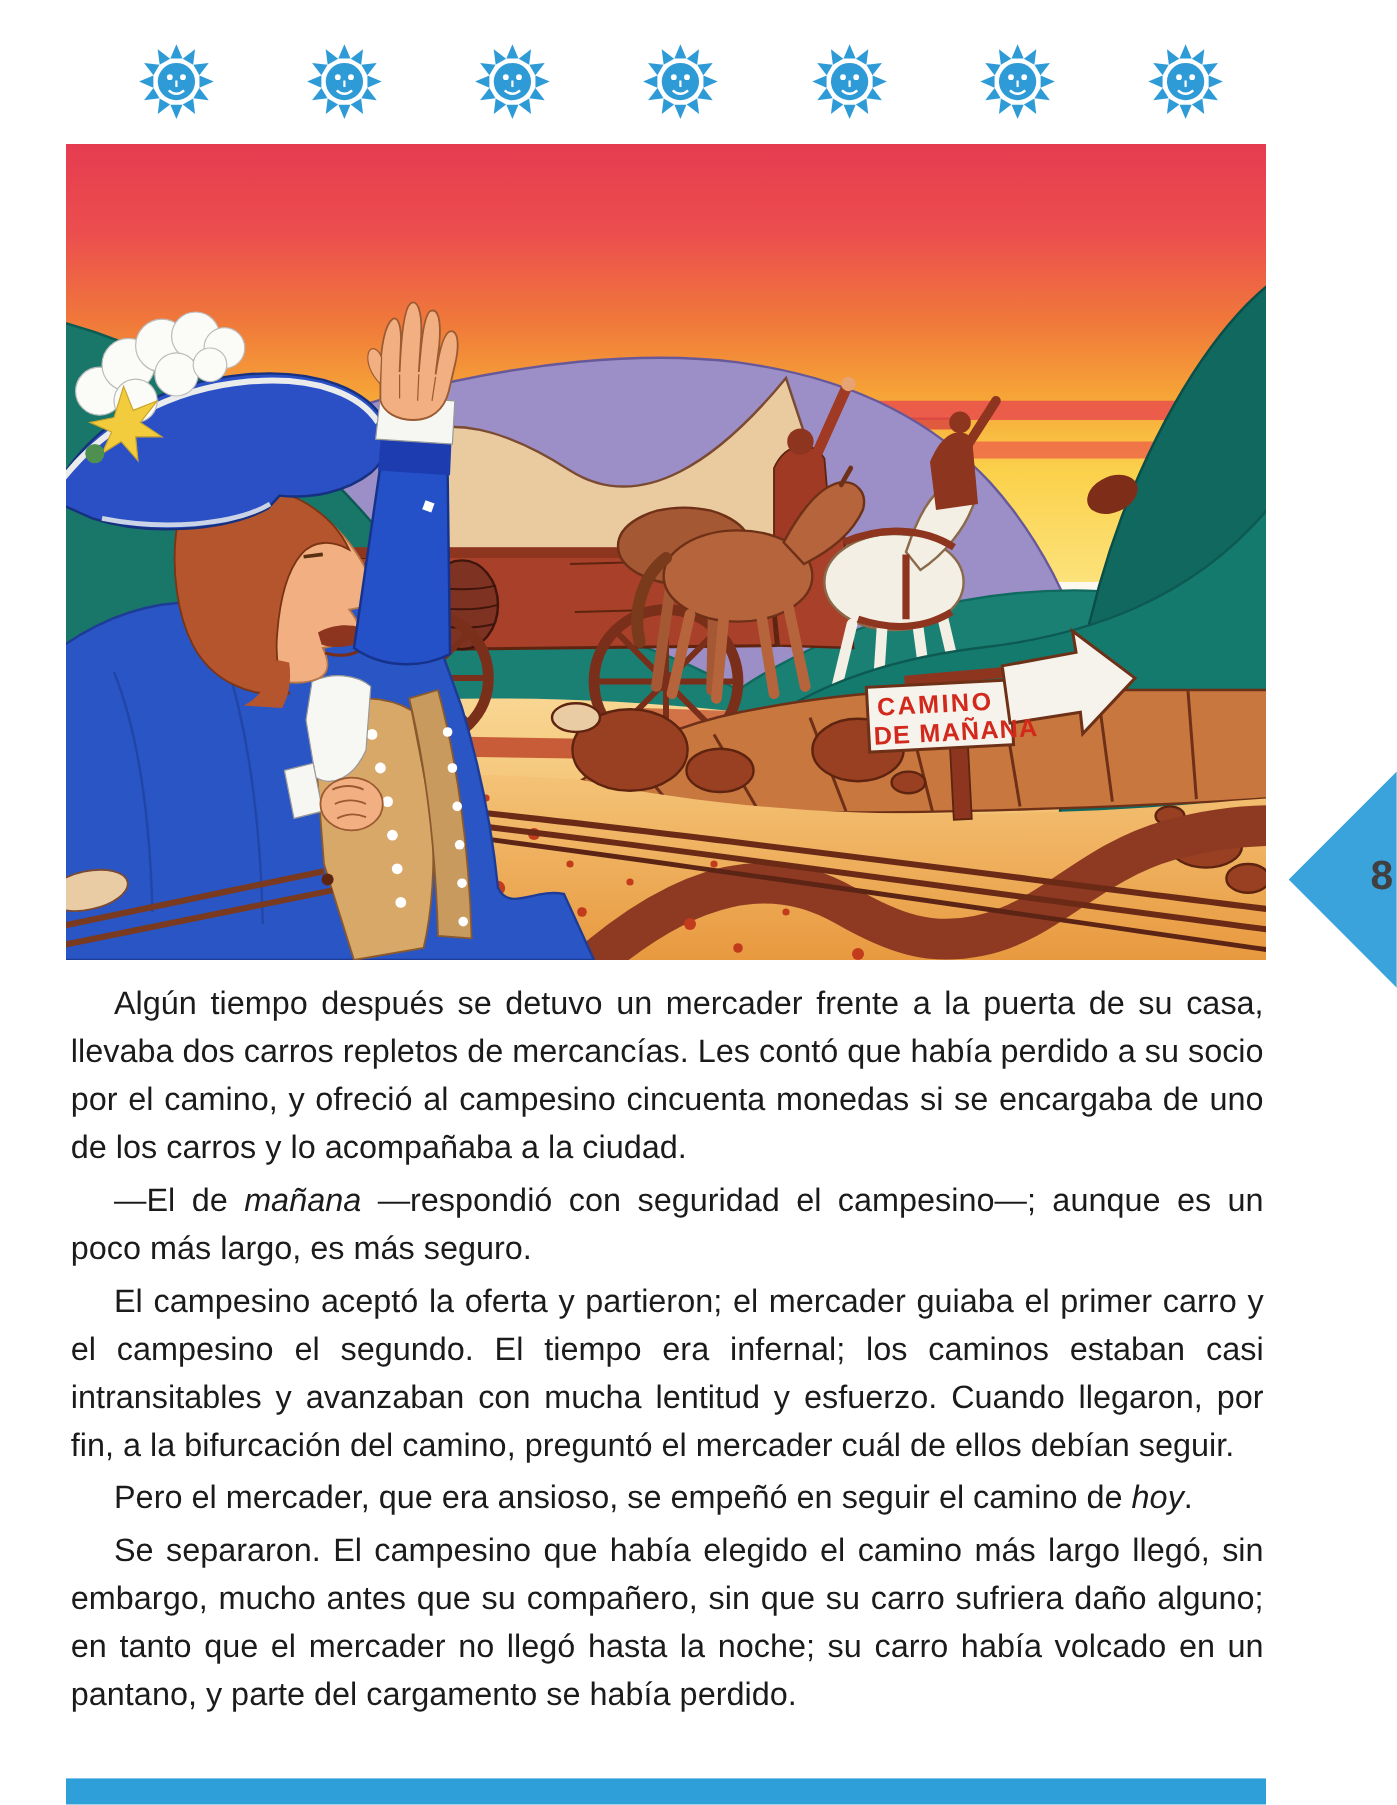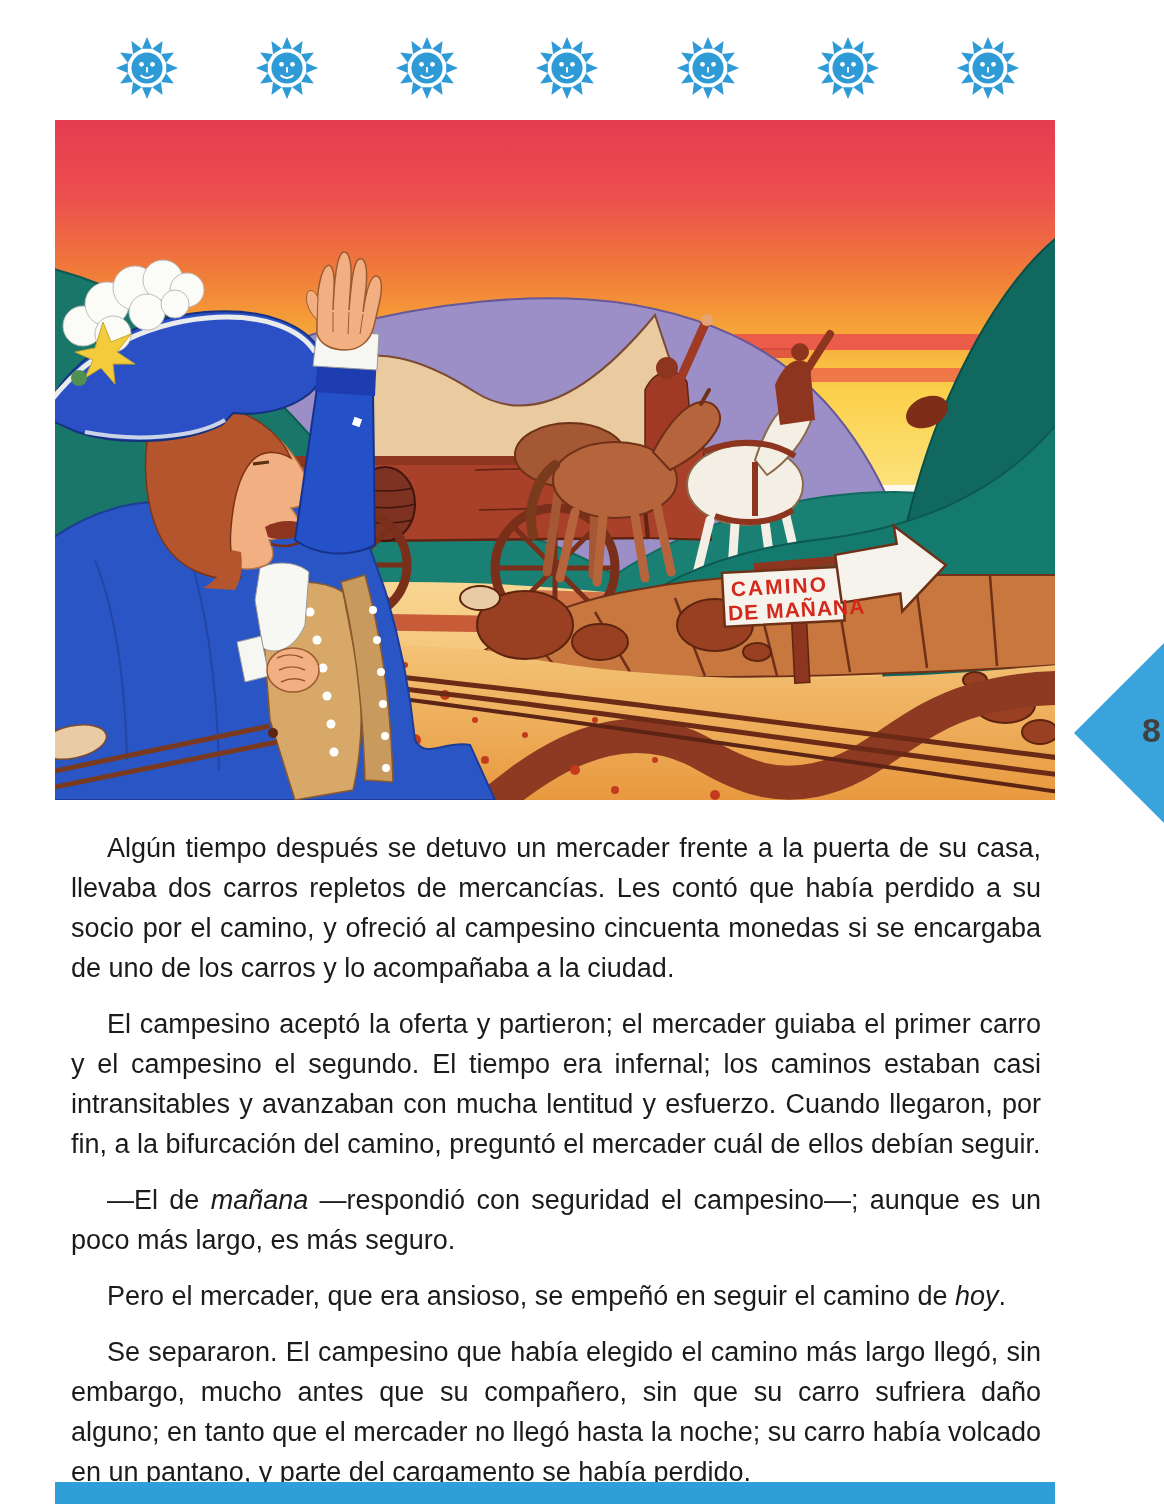--- a/index.html
+++ b/index.html
@@ -33,21 +33,21 @@
     position:absolute;left:1132px;top:710px;width:60px;
     text-align:center;color:#404040;font-weight:bold;
     font-size:34px;line-height:40px;letter-spacing:1px;
   }
   
   .story{
     position:absolute;left:55px;top:812px;width:1002px;
     font-size:27px;line-height:40px;color:#1b1b1b;
     text-align:justify;
   }
-  .story p{margin:16px;text-indent:36px;}
+  .story p{margin:4px;text-indent:36px;}
   .story .it{font-style:italic;}
   
   .bottom-bar{
     position:absolute;left:55px;bottom:0;width:1000px;height:22px;
     background:#2E9FD8;
   }
   .symdefs{position:absolute;width:0;height:0;overflow:hidden;}
 </style>
 </head>
 <body>
@@ -337,21 +337,21 @@
         <circle cx="218" cy="613" r="5" fill="#5E2410"></circle>
       </g>
     </svg>
   </div>
 
   <div class="badge-diamond"></div>
   <div class="badge-number">81</div>
 
   <div class="story">
       <p><span>Algún tiempo después se detuvo un mercader frente a la puerta de su casa, llevaba dos carros repletos de mercancías. Les contó que había perdido a su socio por el camino, y ofreció al campesino cincuenta monedas si se encargaba de uno de los carros y lo acompañaba a la ciudad.</span></p>
+      <p><span>—El de </span><span class="it">mañana</span><span> —respondió con seguridad el campesino—; aunque es un poco más largo, es más seguro.</span></p>
       <p><span>El campesino aceptó la oferta y partieron; el mercader guiaba el primer carro y el campesino el segundo. El tiempo era infernal; los caminos estaban casi intransitables y avanzaban con mucha lentitud y esfuerzo. Cuando llegaron, por fin, a la bifurcación del camino, preguntó el mercader cuál de ellos debían seguir.</span></p>
-      <p><span>—El de </span><span class="it">mañana</span><span> —respondió con seguridad el campesino—; aunque es un poco más largo, es más seguro.</span></p>
       <p><span>Pero el mercader, que era ansioso, se empeñó en seguir el camino de </span><span class="it">hoy</span><span>.</span></p>
       <p><span>Se separaron. El campesino que había elegido el camino más largo llegó, sin embargo, mucho antes que su compañero, sin que su carro sufriera daño alguno; en tanto que el mercader no llegó hasta la noche; su carro había volcado en un pantano, y parte del cargamento se había perdido.</span></p>
     </div>
 
   <div class="bottom-bar"></div>
 
 </div>
 
 </body></html>

